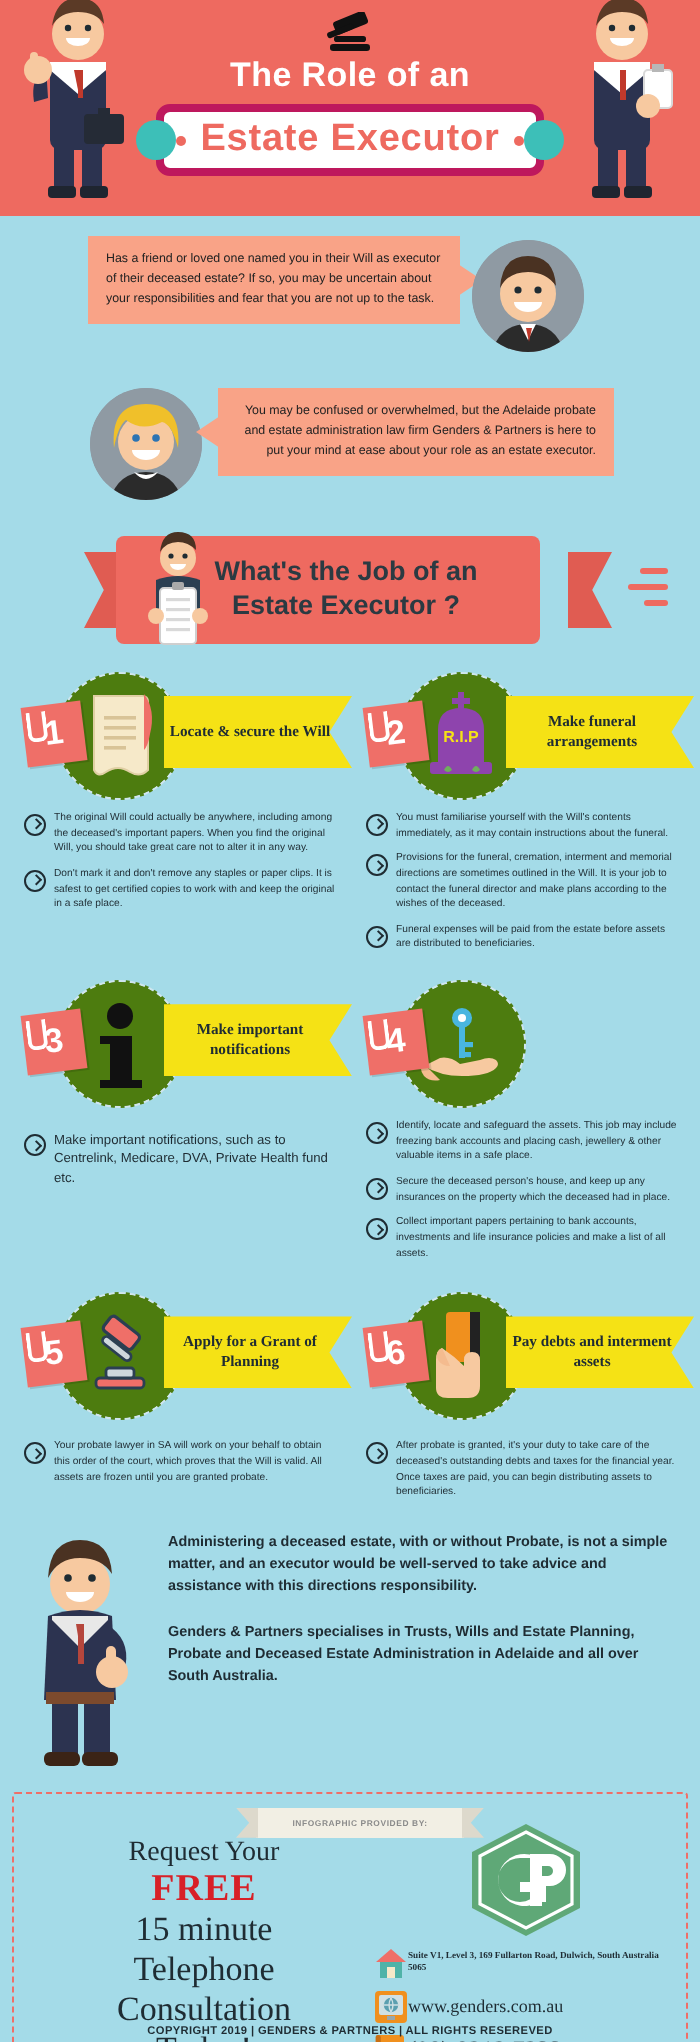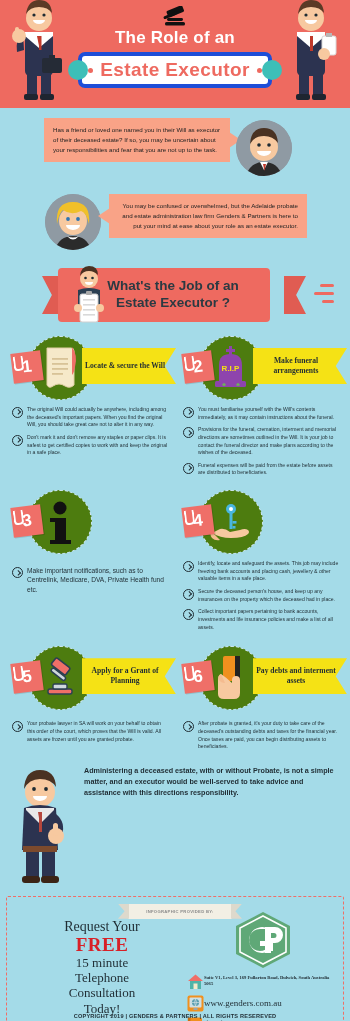--- a/index.html
+++ b/index.html
@@ -29,21 +29,21 @@
     position: absolute; top: 28px; left: 0; right: 0;
     text-align: center;
     color: #ffffff;
     font-size: 17px;
     font-weight: bold;
     letter-spacing: .2px;
   }
   .title-plate {
     position: absolute; top: 52px; left: 78px; width: 194px; height: 36px;
     background: #ffffff;
-    border: 4px solid #1d4ed8;
+    border: 4px solid #be185d;
     border-radius: 7px;
     display: flex; align-items: center; justify-content: center;
   }
   .title-plate::before, .title-plate::after {
     content: ""; position: absolute; top: 50%; transform: translateY(-50%);
     width: 20px; height: 20px; background: #3dbfb8; border-radius: 50%;
   }
   .title-plate::before { left: -14px; }
   .title-plate::after { right: -14px; }
   .plate-dot {
@@ -176,21 +176,21 @@
   .provided-ribbon::before, .provided-ribbon::after {
     content: ""; position: absolute; top: 0; width: 11px; height: 15px; background: #ddd9cc;
   }
   .provided-ribbon::before { left: -10px; clip-path: polygon(0 0, 100% 0, 100% 100%, 0 100%, 60% 50%); }
   .provided-ribbon::after { right: -10px; clip-path: polygon(0 0, 100% 0, 40% 50%, 100% 100%, 0 100%); }
   .provided-text { font-size: 4.2px; color: #8b8b8b; letter-spacing: .3px; font-weight: bold; }
 
   .cta-left { position: absolute; left: 6px; top: 22px; width: 178px; text-align: center; }
   .cta-l1 { font-family: "Liberation Serif", serif; font-size: 14px; color: #1f2c33; }
   .cta-free { font-family: "Liberation Serif", serif; font-size: 19px; font-weight: bold; color: #d82027; letter-spacing: .5px; line-height: 1.05; }
-  .cta-l2 { font-family: "Liberation Serif", serif; font-size: 13px; color: #1f2c33; line-height: 1.18; }
+  .cta-l2 { font-family: "Liberation Serif", serif; font-size: 17px; color: #1f2c33; line-height: 1.18; }
 
   .cta-right { position: absolute; right: 4px; top: 14px; width: 152px; }
   .gp-logo { width: 62px; height: 58px; margin: 0 auto 4px auto; position: relative; }
   .contact-row { display: flex; align-items: center; gap: 0; margin-bottom: 5px; }
   .contact-ico { width: 17px; height: 17px; flex: 0 0 auto; }
   .addr-text { font-family: "Liberation Serif", serif; font-size: 4.6px; line-height: 1.45; color: #1f2c33; font-weight: bold; }
   .web-text { font-family: "Liberation Serif", serif; font-size: 9px; color: #1f2c33; }
   .phone-text { font-family: "Liberation Serif", serif; font-size: 12.5px; color: #1f2c33; }
 
   .copyright {
@@ -406,20 +406,23 @@
 
       <div class="step wide">
         <div class="step-head">
           <div class="circle-icon">
             <svg width="34" height="44" viewBox="0 0 34 44">
               <circle cx="17" cy="8" r="6.5" fill="#111"></circle>
               <path d="M7 18 h16 v22 h5 v4 h-21 v-4 h5 v-18 h-5 z" fill="#111"></path>
             </svg>
           </div>
           <div class="num-badge">3</div>
+          <div class="label-flag">
+            <span class="label-flag-text">Make important notifications</span>
+          </div>
         </div>
         <div class="bullets" style="padding-top:8px;">
           <div class="bullet">
             <span class="bullet-icon"></span>
             <span class="bullet-text">Make important notifications, such as to Centrelink, Medicare, DVA, Private Health fund etc.</span>
           </div>
         </div>
       </div>
 
       <div class="step">
@@ -521,20 +524,21 @@
         <rect x="36" y="86" width="13" height="26" fill="#2c3350"></rect>
         <rect x="16" y="110" width="18" height="7" rx="3" fill="#3b2416"></rect>
         <rect x="35" y="110" width="18" height="7" rx="3" fill="#3b2416"></rect>
         <path d="M50 48 q10 8 6 22 l-9 -3 z" fill="#2c3350"></path>
         <circle cx="50" cy="70" r="8" fill="#f7c9a0"></circle>
         <rect x="47" y="57" width="5" height="13" rx="2.5" fill="#f7c9a0"></rect>
       </svg>
     </div>
     <div class="closing-text">
       <p>Administering a deceased estate, with or without Probate, is not a simple matter, and an executor would be well-served to take advice and assistance with this directions responsibility.</p>
+      <p>Genders &amp; Partners specialises in Trusts, Wills and Estate Planning, Probate and Deceased Estate Administration in Adelaide and all over South Australia.</p>
     </div>
   </div>
 
   <div class="cta">
 
     <div class="provided-ribbon">
       <span class="provided-text">INFOGRAPHIC PROVIDED BY:</span>
     </div>
 
     <div class="cta-left">

